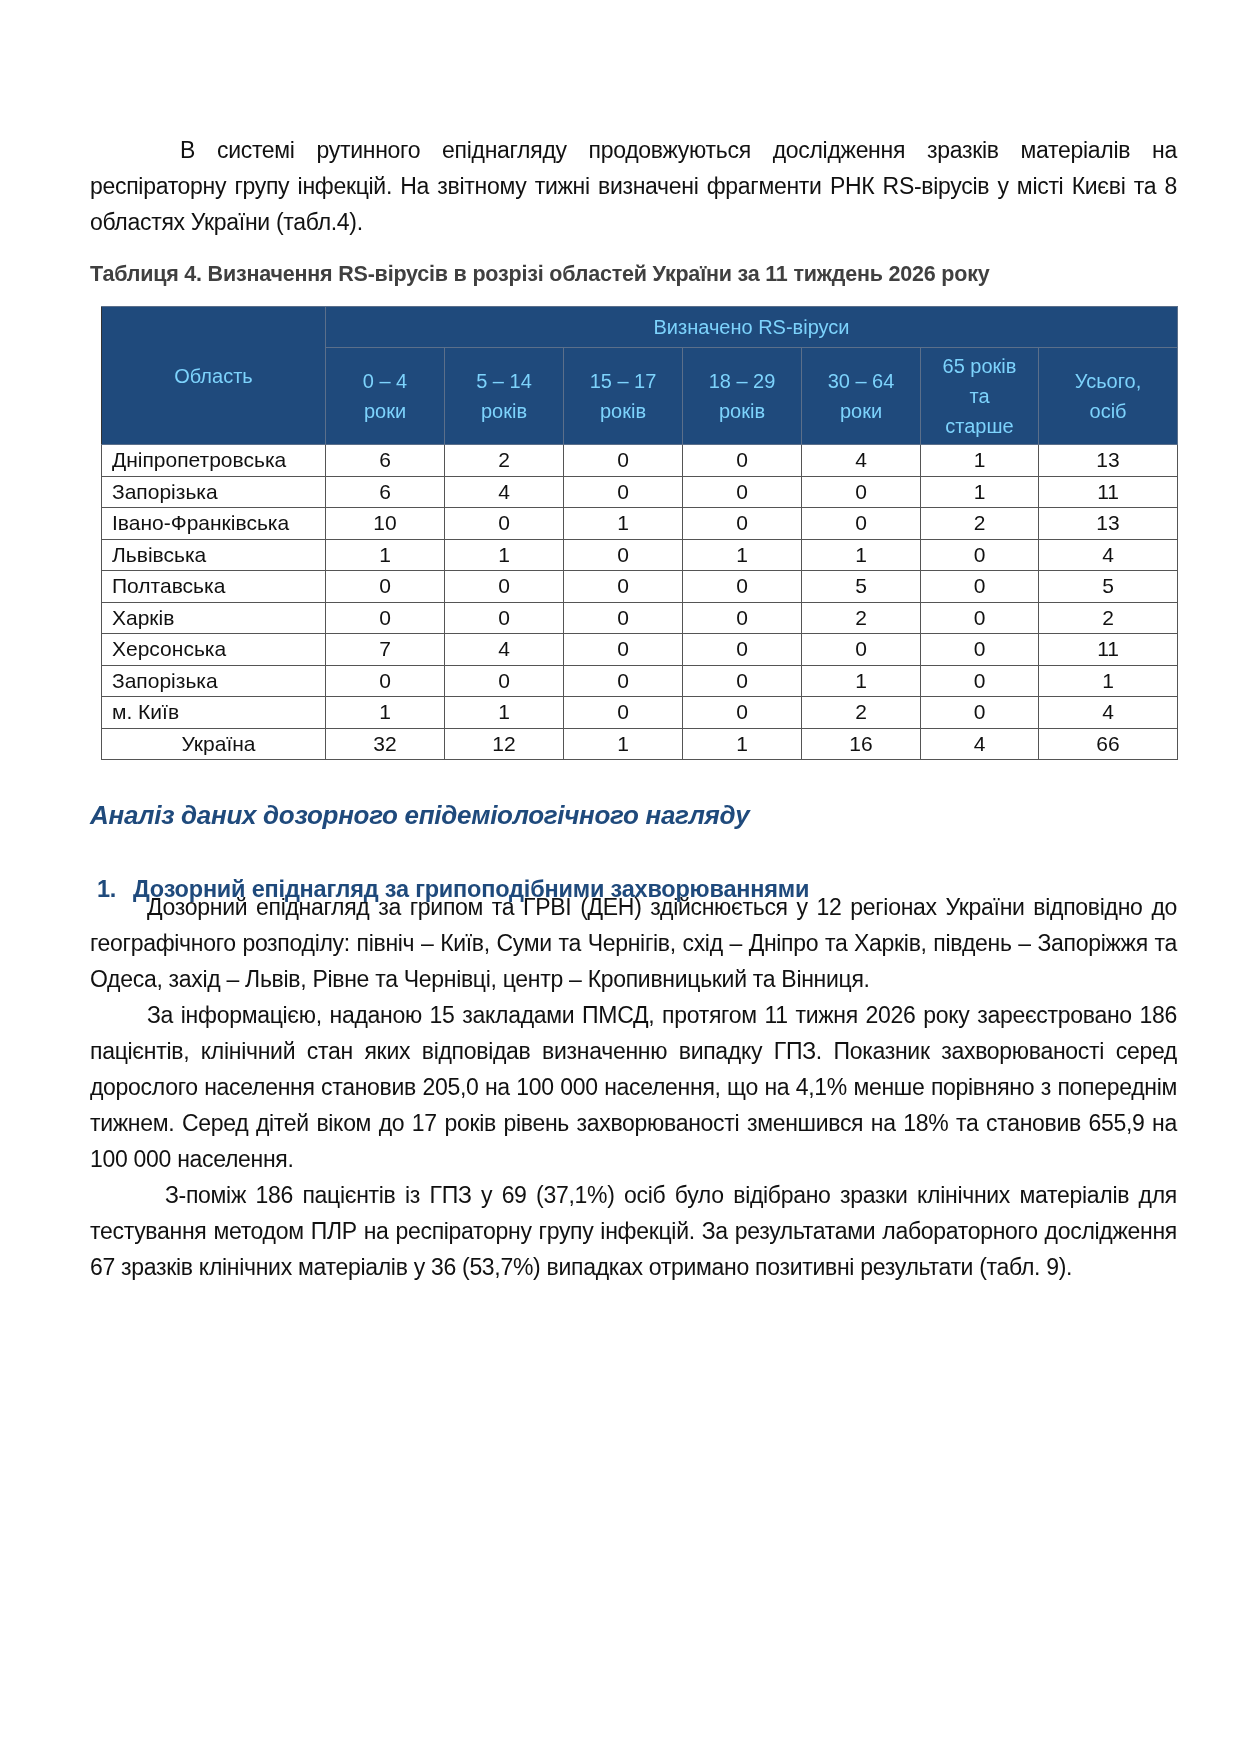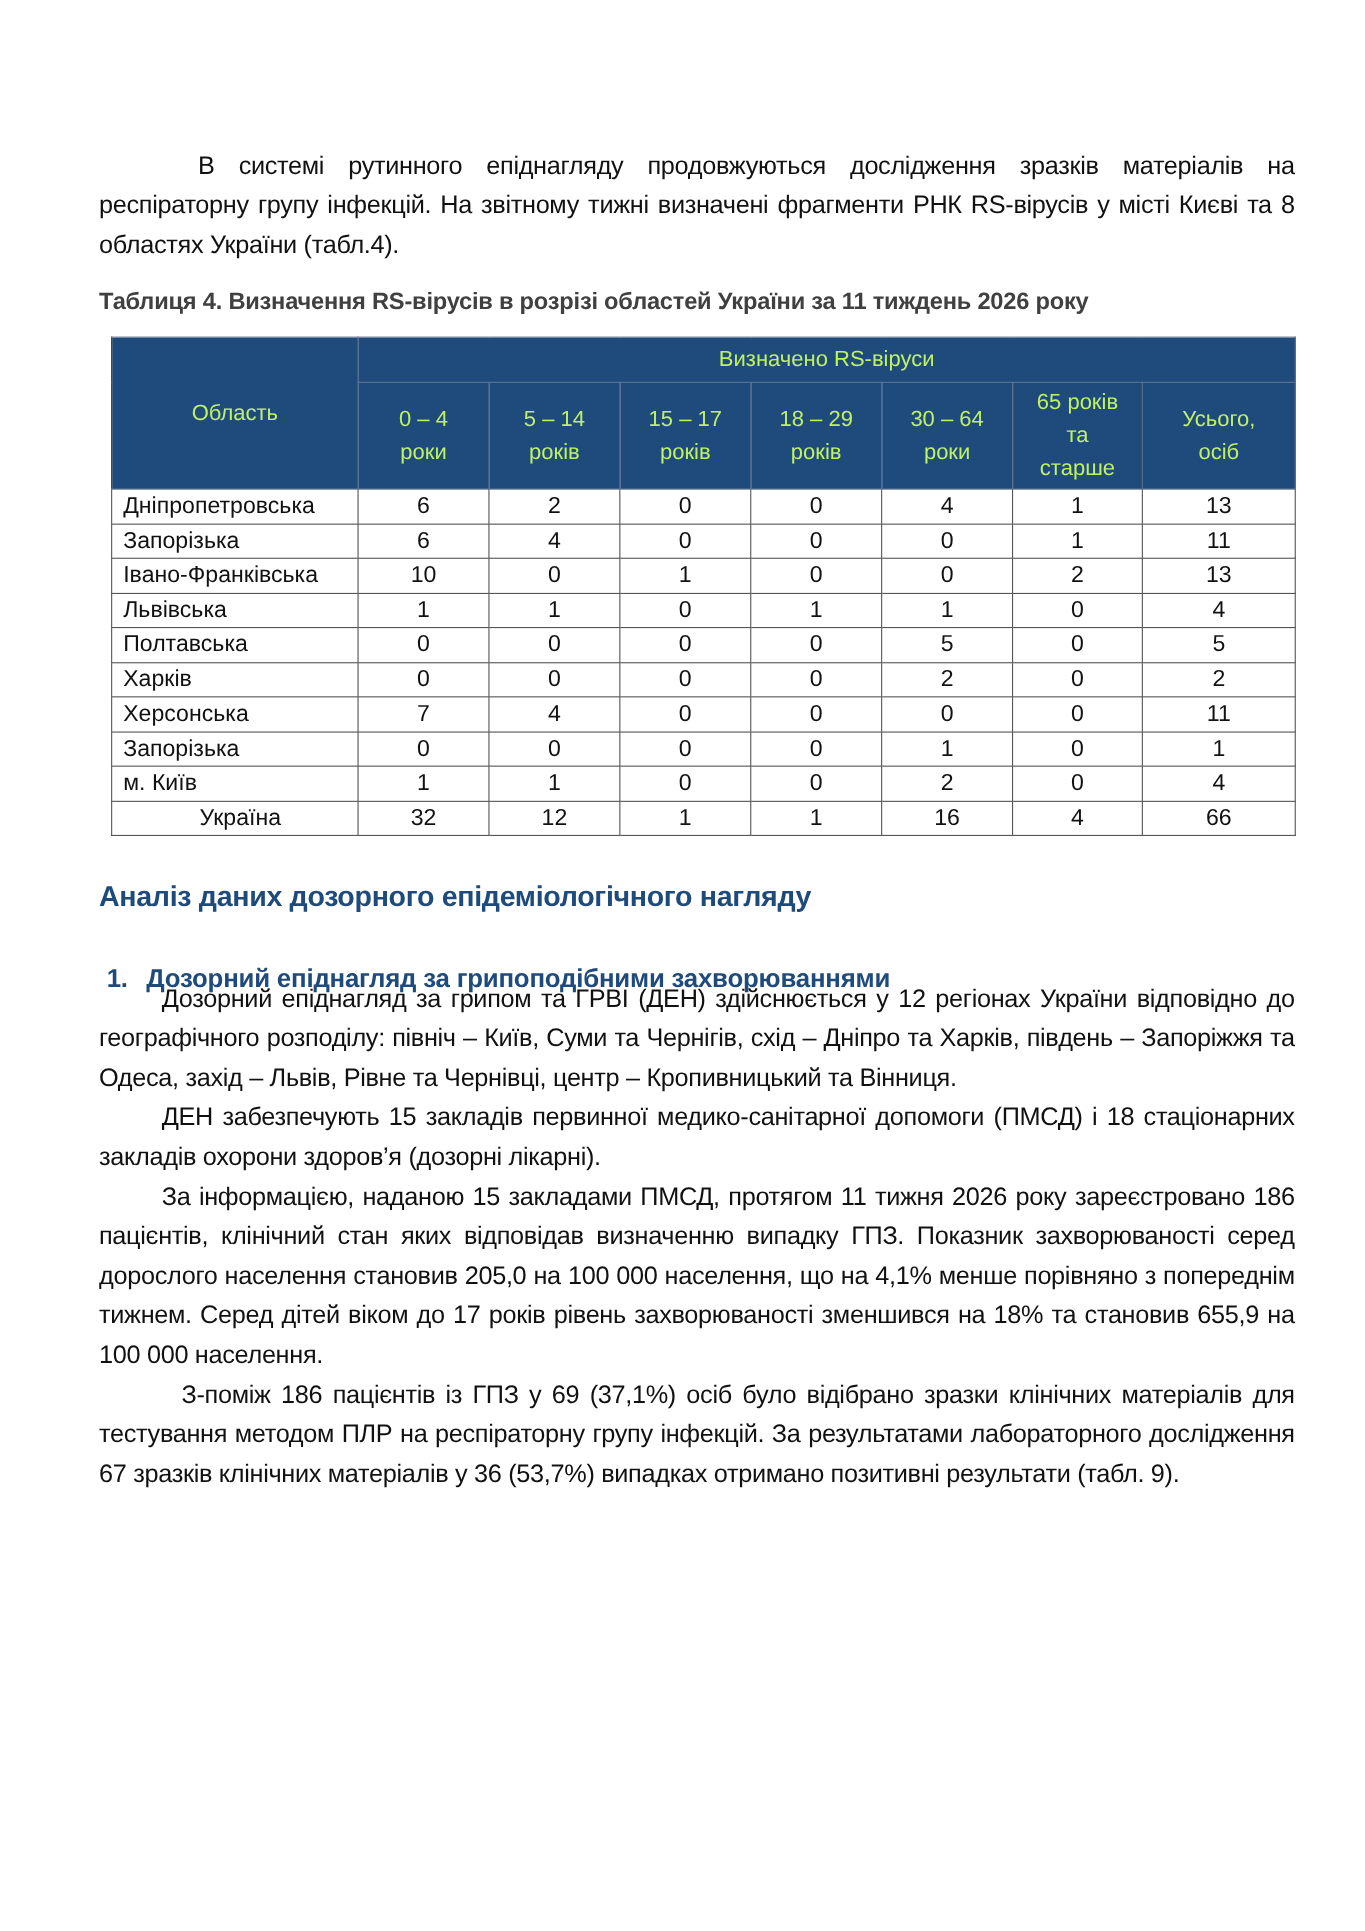--- a/index.html
+++ b/index.html
@@ -6,27 +6,27 @@
   body { width: 1241px; height: 1755px; position: relative; overflow: hidden;
          font-family: "Liberation Sans", "DejaVu Sans", sans-serif; color: #111; }
   .page { position: absolute; left: 90px; top: 0; width: 1087px; }
   .para { font-size: 23px; line-height: 36px; text-align: justify; margin: 0; letter-spacing: -0.3px; }
   .indent-big { text-indent: 90px; margin-top: 11px; }
   .indent { text-indent: 57px; }
   .indent-mid { text-indent: 75px; }
   #p1 { position: absolute; top: 121px; left: 0; width: 1087px; }
   #tbl-title { position: absolute; top: 262px; left: 0; font-size: 21.5px; font-weight: bold; color: #404040; white-space: nowrap; letter-spacing: -0.2px; }
   #rs-table { position: absolute; top: 306px; left: 11px; width: 1076px; border-collapse: collapse; table-layout: fixed; }
-  #rs-table th { background: #1f4a7c; color: #bef264; font-weight: normal; font-size: 20px; line-height: 30px; border: 1px solid #5b6f8a; padding: 0; text-align: center; }
+  #rs-table th { background: #1f4a7c; color: #7dd3fc; font-weight: normal; font-size: 20px; line-height: 30px; border: 1px solid #5b6f8a; padding: 0; text-align: center; }
   #rs-table th.group { height: 40px; }
   #rs-table th.region-h { border-left: 1px solid #333; margin-left: 24px; }
   #rs-table td { font-size: 21px; height: 30.5px; line-height: 30px; border: 1.3px solid #555; padding: 0; text-align: center; background: #fff; }
   #rs-table td.region { text-align: left; padding-left: 10px; }
   #rs-table tr.total td { font-weight: normal; text-align: center; }
-  #h-analysis { position: absolute; top: 800px; left: 0; font-size: 26px; font-weight: bold; color: #1f4a7c; margin: 0; letter-spacing: -0.3px; }
+  #h-analysis { position: absolute; top: 800px; left: 0; font-size: 26px; font-weight: bold; color: #1f4a7c; margin: 0; letter-spacing: -0.3px; font-style: italic; }
   #h-sub { position: absolute; top: 876px; left: 7px; font-size: 23.5px; font-weight: bold; color: #1f4a7c; margin: 0; letter-spacing: -0.2px; }
   #h-sub .num { display: inline-block; width: 36px; }
   #body-block { position: absolute; top: 889px; left: 0; width: 1087px; }
 </style>
 </head>
 <body>
 
 <div class="page">
 
   <p id="p1" class="para indent-big">В системі рутинного епіднагляду продовжуються дослідження зразків матеріалів на респіраторну групу інфекцій. На звітному тижні визначені фрагменти РНК RS-вірусів у місті Києві та 8 областях України (табл.4).</p>
@@ -162,17 +162,16 @@
         </tr>
       </tbody>
   </table>
 
   <h2 id="h-analysis">Аналіз даних дозорного епідеміологічного нагляду</h2>
 
   <h3 id="h-sub"><span class="num">1.</span><span>Дозорний епіднагляд за грипоподібними захворюваннями</span></h3>
 
   <div id="body-block">
     <p class="para indent">Дозорний епіднагляд за грипом та ГРВІ (ДЕН) здійснюється у 12 регіонах України відповідно до географічного розподілу: північ – Київ, Суми та Чернігів, схід – Дніпро та Харків, південь – Запоріжжя та Одеса, захід – Львів, Рівне та Чернівці, центр – Кропивницький та Вінниця.</p>
-    <p class="para indent">ДЕН забезпечують 15 закладів первинної медико-санітарної допомоги (ПМСД) і 18 стаціонарних закладів охорони здоров’я (дозорні лікарні).</p>
     <p class="para indent">За інформацією, наданою 15 закладами ПМСД, протягом 11 тижня 2026 року зареєстровано 186 пацієнтів, клінічний стан яких відповідав визначенню випадку ГПЗ. Показник захворюваності серед дорослого населення становив 205,0 на 100 000 населення, що на 4,1% менше порівняно з попереднім тижнем. Серед дітей віком до 17 років рівень захворюваності зменшився на 18% та становив 655,9 на 100 000 населення.</p>
     <p class="para indent-mid">З-поміж 186 пацієнтів із ГПЗ у 69 (37,1%) осіб було відібрано зразки клінічних матеріалів для тестування методом ПЛР на респіраторну групу інфекцій. За результатами лабораторного дослідження 67 зразків клінічних матеріалів у 36 (53,7%) випадках отримано позитивні результати (табл. 9).</p>
   </div>
 </div>
 
 </body></html>

